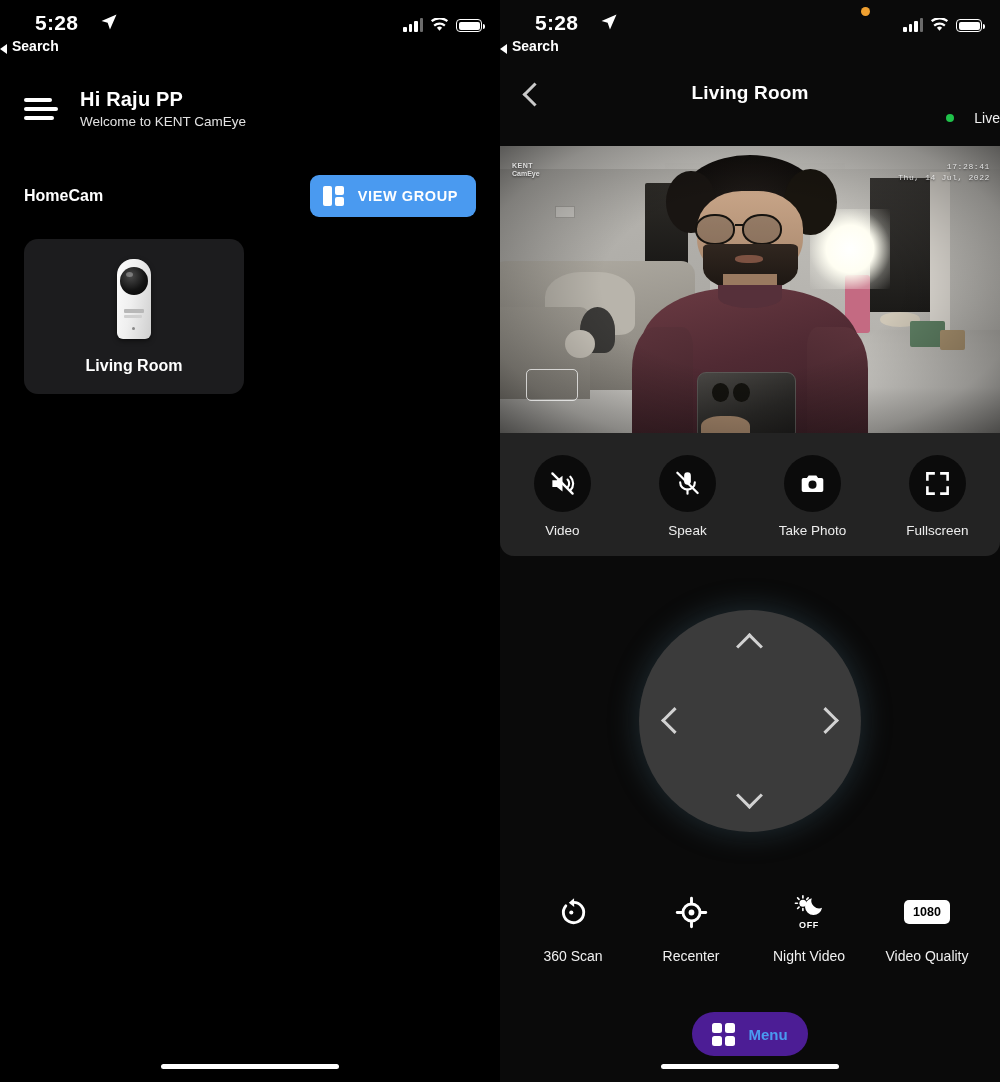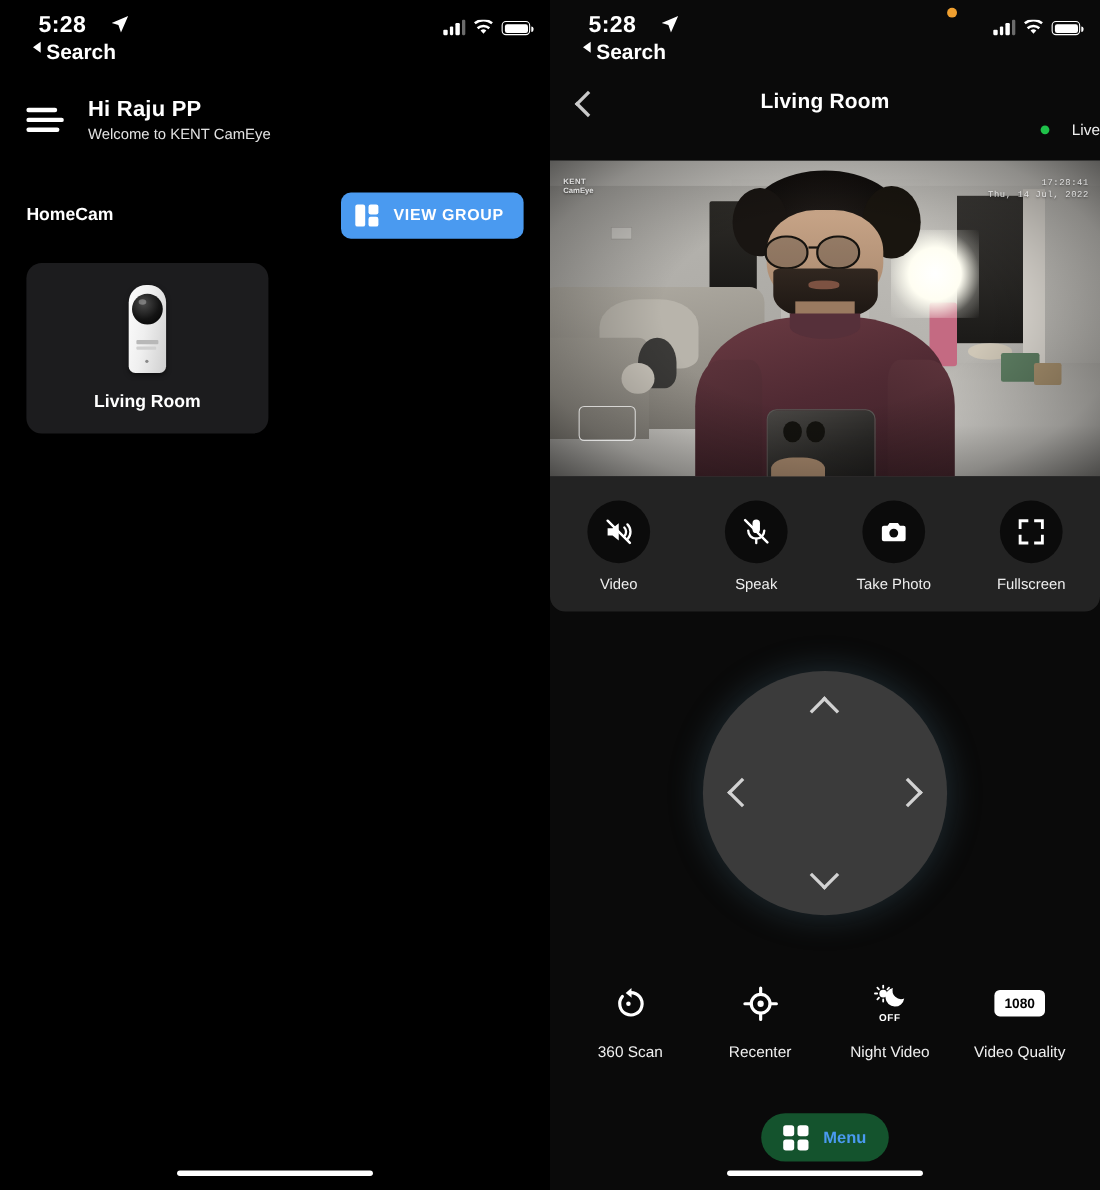--- a/index.html
+++ b/index.html
@@ -14,22 +14,22 @@
   .screen-right { left:500px; background:#0a0a0a; }
 
   
   .statusbar { position:relative; height:62px; }
   .sb-time {
     position:absolute; left:35px; top:11px;
     font-size:21px; font-weight:bold; letter-spacing:.3px;
   }
   .sb-loc { position:absolute; left:100px; top:13px; }
   .sb-search {
-    position:absolute; left:30px; top:38px;
-    font-size:19px; font-weight:bold; display:flex; align-items:flex-start; gap:5px;
+    position:absolute; left:0; top:38px;
+    font-size:14px; font-weight:bold; display:flex; align-items:flex-end; gap:5px;
   }
   .tri-left {
     width:0;height:0;border-top:5px solid transparent;border-bottom:5px solid transparent;
     border-right:7px solid #fff; display:inline-block;
   }
   .sb-right {
     position:absolute; right:18px; top:18px;
     display:flex; align-items:flex-end; gap:7px;
   }
   .cell { display:flex; align-items:flex-end; gap:2px; height:14px; }
@@ -268,21 +268,21 @@
   .fbtn-icon { height:40px; display:flex; align-items:center; justify-content:center; }
   .fbtn-label { font-size:14px; color:#f0f0f0; }
   .quality-chip {
     background:#fff;color:#000;font-size:12.5px;font-weight:bold;
     padding:5px 9px;border-radius:5px;
   }
 
   
   .menu-area { display:flex; justify-content:center; margin-top:48px; }
   .menu-pill {
-    background:#14532d; border-radius:26px; height:44px; padding:0 20px;
+    background:#4c1d95; border-radius:26px; height:44px; padding:0 20px;
     display:flex; align-items:center; gap:13px; cursor:pointer;justify-content:space-between;
   }
   .menu-grid { display:grid; grid-template-columns:10px 10px; grid-template-rows:10px 10px; gap:3px; }
   .menu-grid b { background:#fff; border-radius:2.5px; display:block; }
   .menu-label { color:#4a9af0; font-size:15px; font-weight:bold; }
 
   
   .home-ind {
     position:absolute; bottom:13px; left:50%; transform:translateX(-50%);
     width:178px; height:5px; background:#fff; border-radius:3px;

